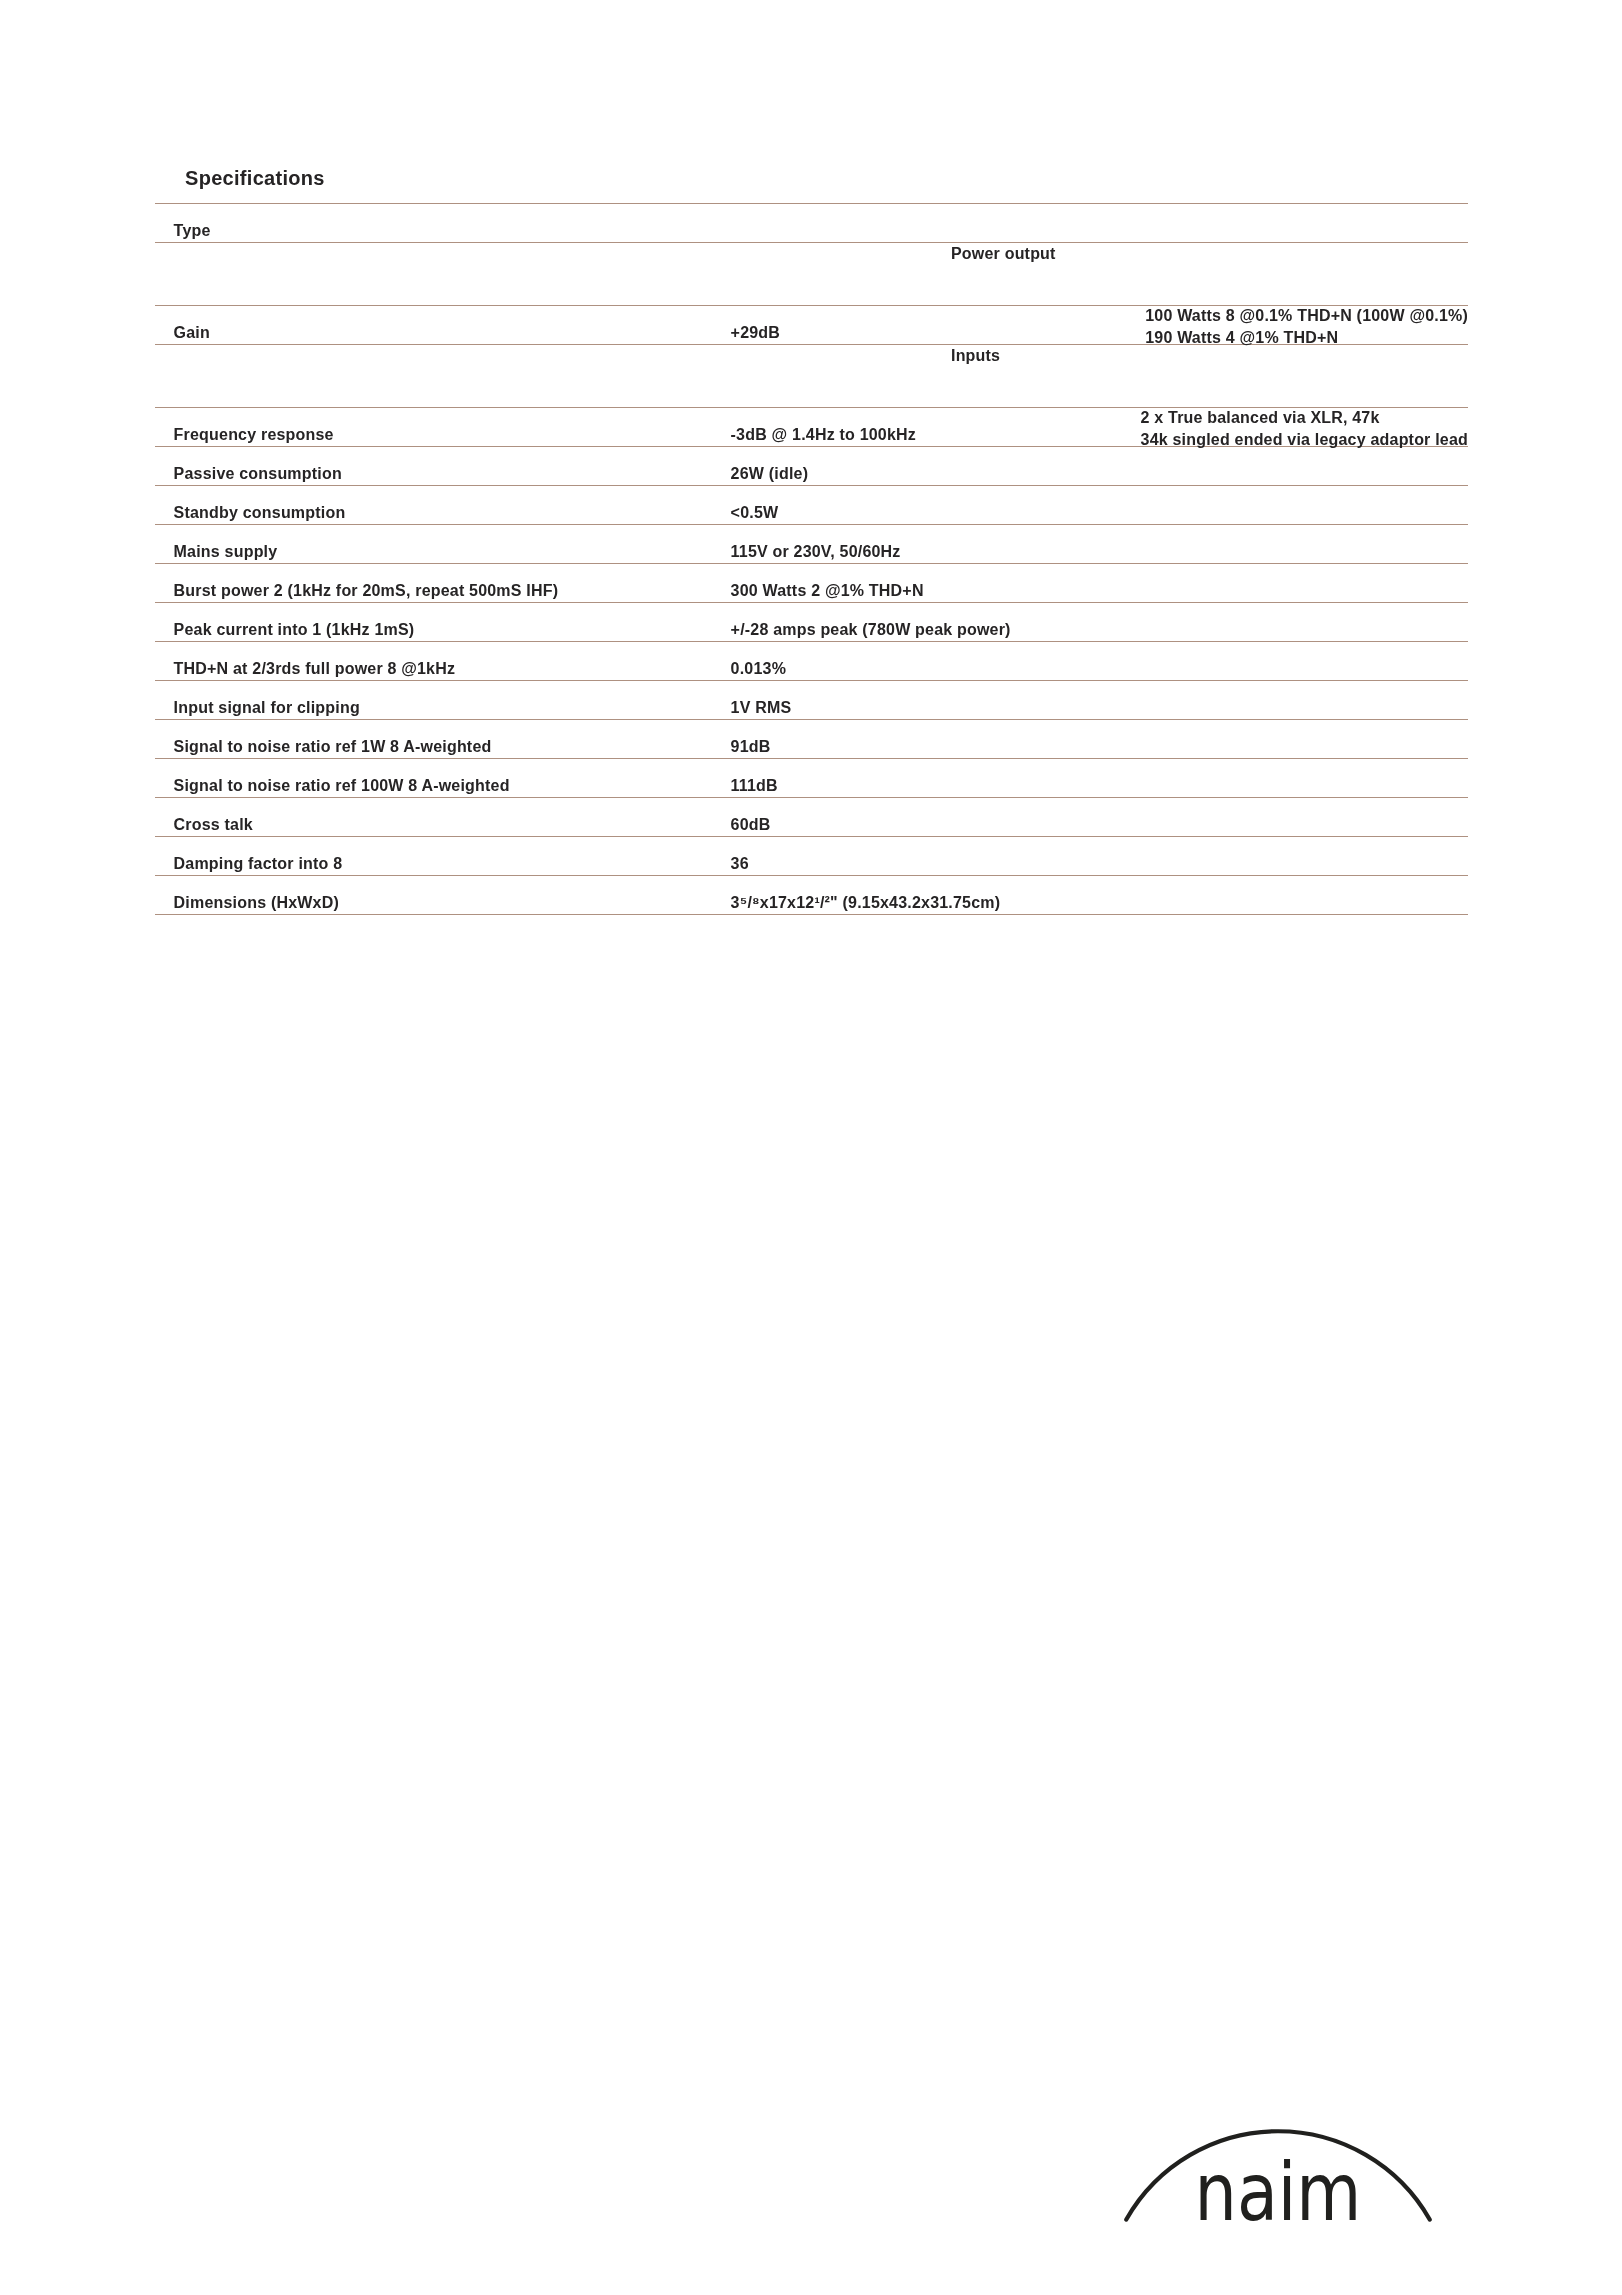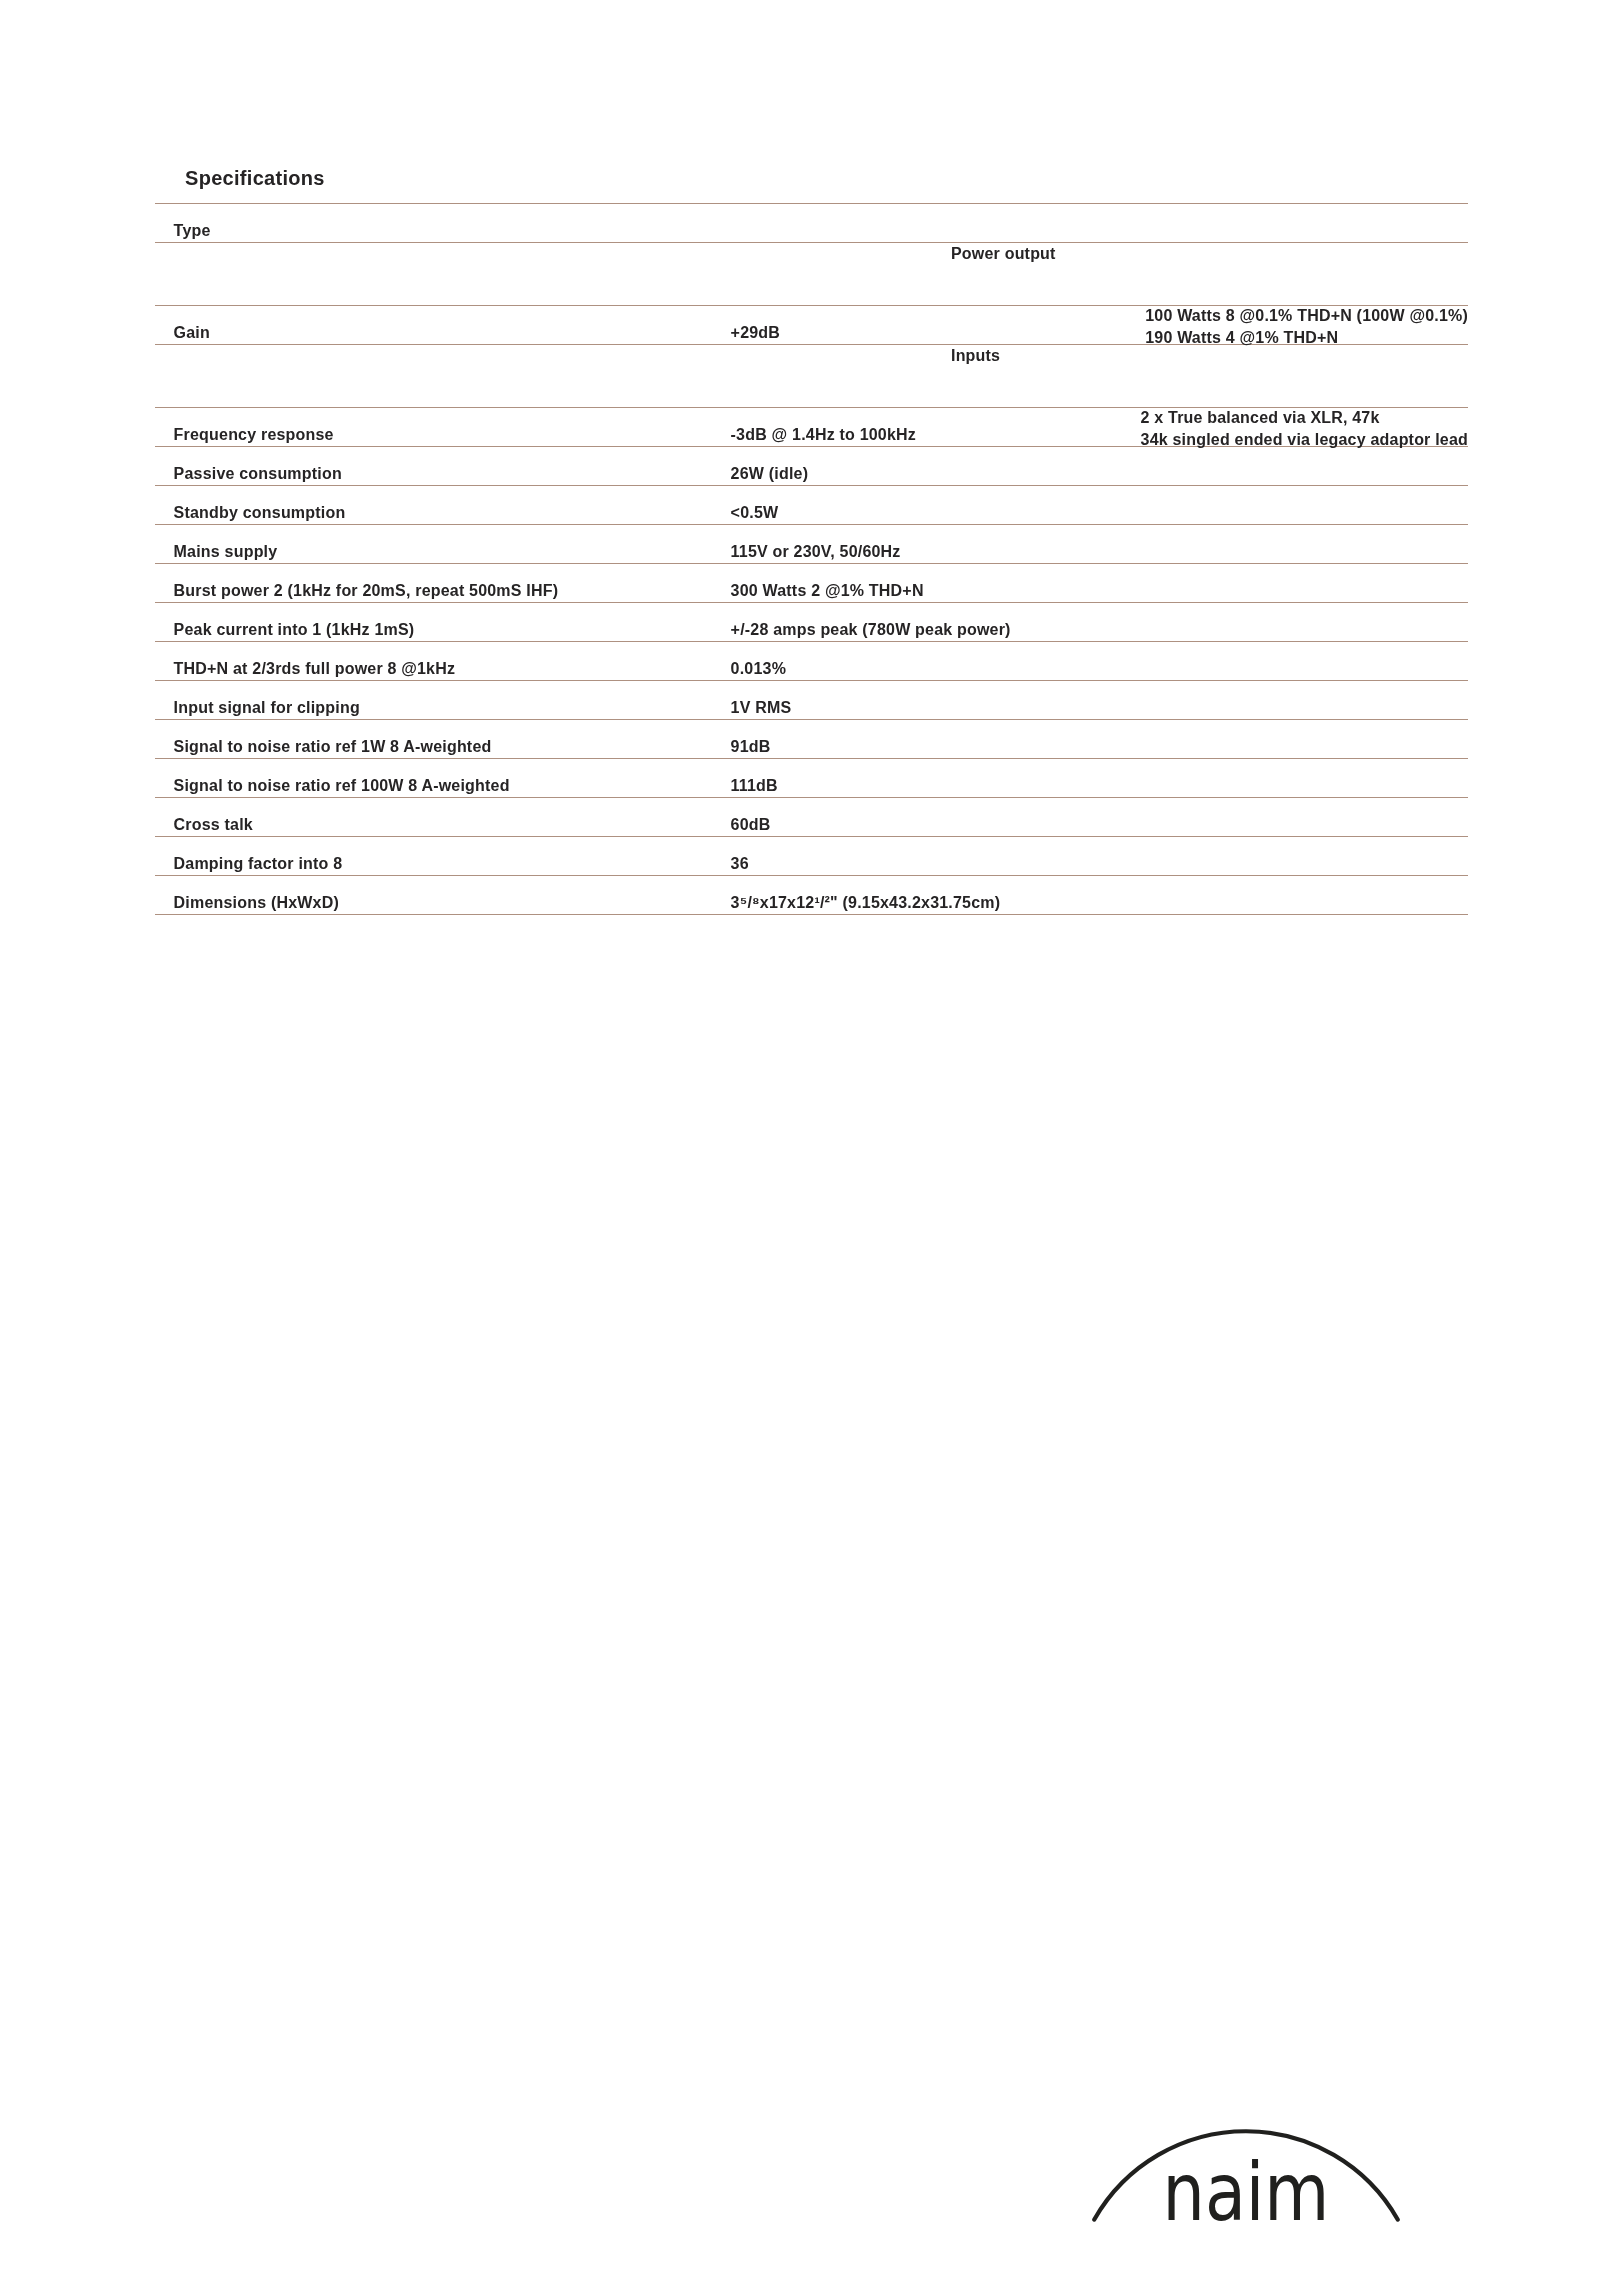--- a/index.html
+++ b/index.html
@@ -54,21 +54,21 @@
   .value {
     flex: 1 1 auto;
     font-weight: 700;
     white-space: pre-line;
     
     font-family: "Liberation Sans", "DejaVu Sans", sans-serif;
   }
   .value.bold { font-weight: 700; }
   .logo {
     position: absolute;
-    left: 1084px;
+    left: 1116px;
     top: 2110px;
     width: 324px;
     height: 118px;
   }
   .logo svg { display: block; width: 100%; height: 100%; }
   .logo text {
     font-family: "DejaVu Sans", "Liberation Sans", sans-serif;
     font-weight: 400;
   }
 </style>

